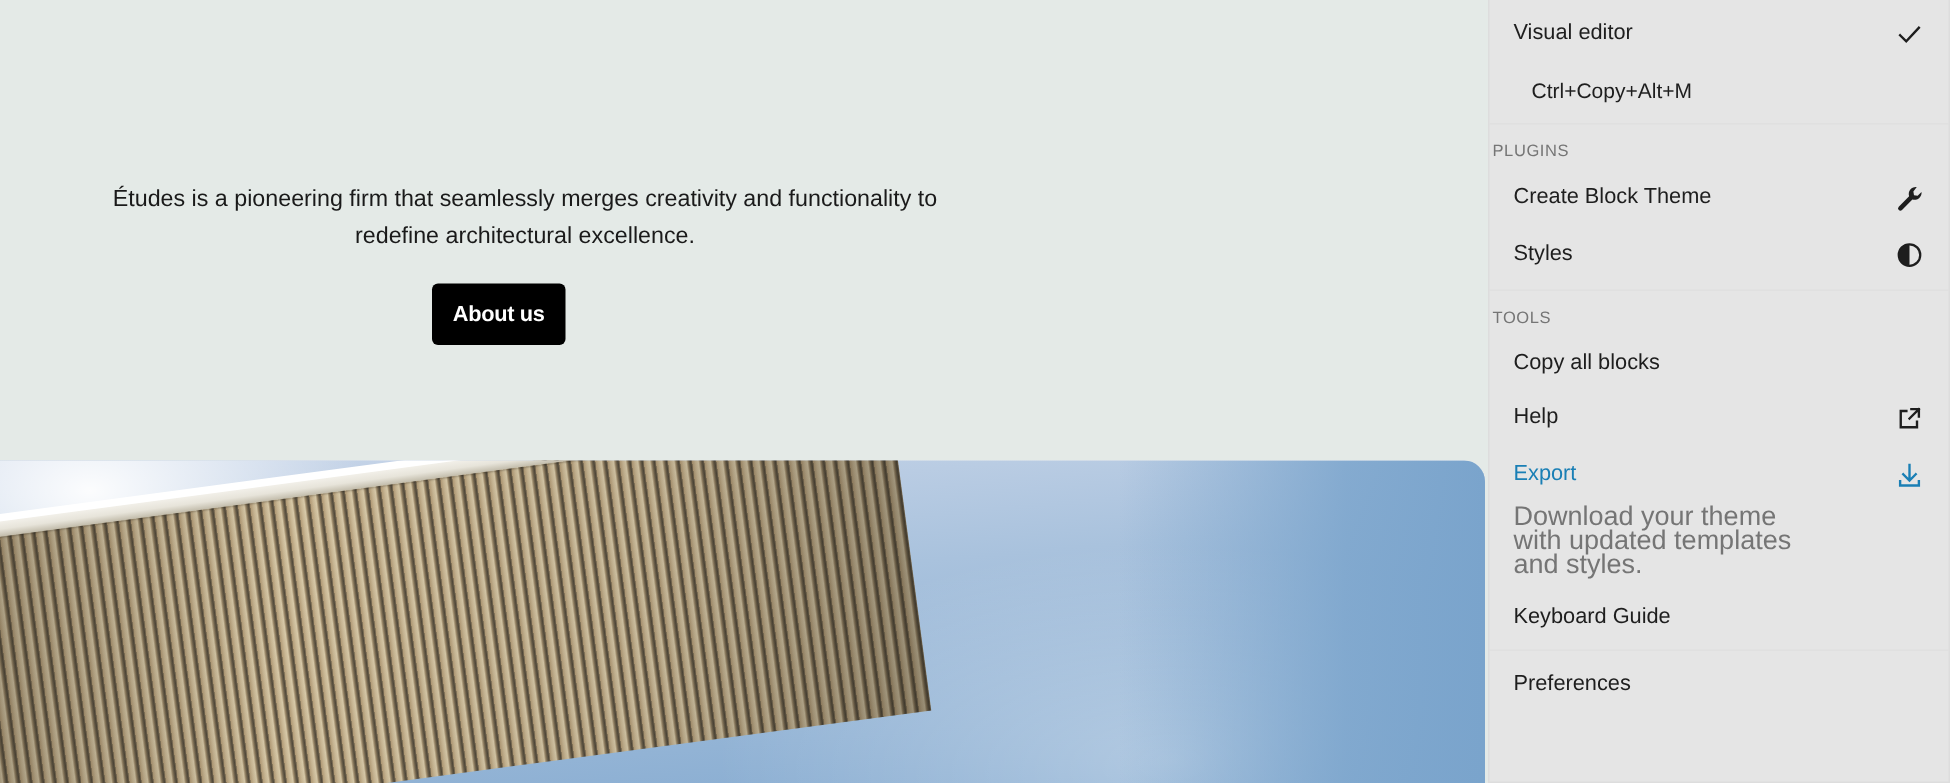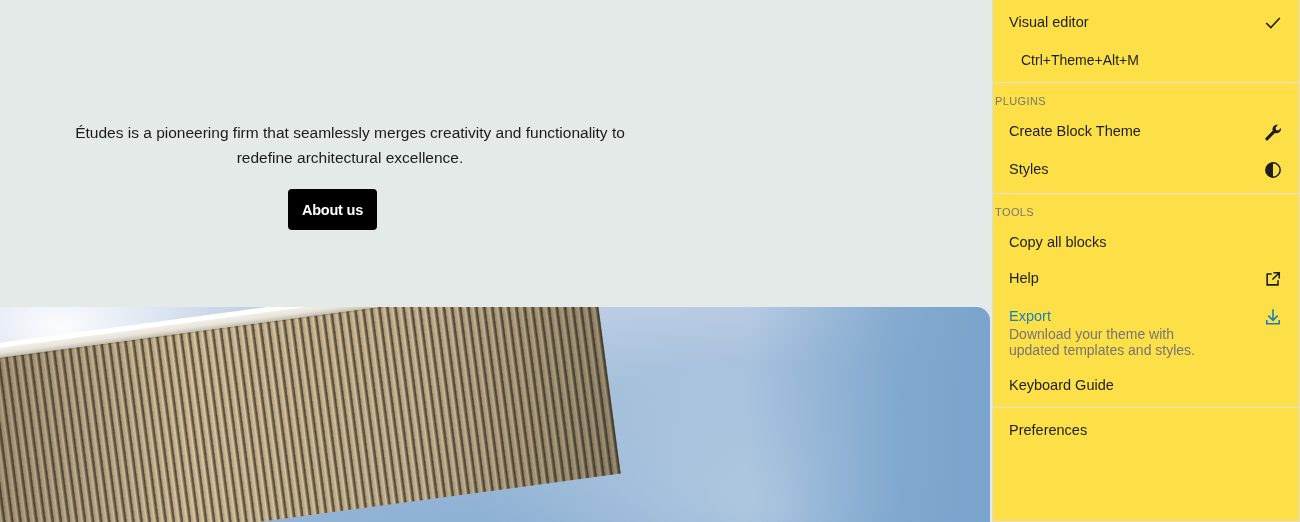--- a/index.html
+++ b/index.html
@@ -152,21 +152,21 @@
     background: linear-gradient(270deg, rgba(122,164,204,1) 0%, rgba(122,164,204,0.82) 22%, rgba(122,164,204,0) 58%);
   }
 
   
   .menu {
     position: absolute;
     left: 992px;
     top: 0;
     width: 308px;
     height: 522px;
-    background: #fde047;
+    background: #e5e5e5;
     border-left: 1px solid #ddd;
     border-right: 1px solid #ddd;
     border-bottom: 1px solid #ddd;
     overflow: hidden;
   }
 
   .menu-section { padding: 4px 0; }
   .menu-divider { height: 1px; background: #e0e0e0; margin: 0; }
 
   .menu-group-label {
@@ -198,22 +198,22 @@
     display: block;
     font-size: 14.5px;
     line-height: 18px;
     color: #1e1e1e;
     white-space: nowrap;
   }
   .menu-item.is-focused .menu-item-label { color: #1a7fb5; }
 
   .menu-item-desc {
     display: block;
-    margin-top: 1px;
-    font-size: 14px;
+    margin-top: 11px;
+    font-size: 18px;
     line-height: 16px;
     color: #757575;
     max-width: 196px;
     white-space: normal;
   }
 
   .menu-item-shortcut {
     flex: 0 0 auto;
     font-size: 14px;
     line-height: 18px;
@@ -265,21 +265,21 @@
           <div class="menu-item-text">
             <span class="menu-item-label">Visual editor</span>
           </div>
           <span class="menu-item-icon">
             <svg width="20" height="20" viewBox="0 0 24 24" fill="none" stroke="currentColor" stroke-width="1.9" stroke-linecap="square" stroke-linejoin="miter">
               <path d="M4.5 12.6 L9.4 17.5 L19.5 6.6"></path>
             </svg>
           </span>
         </div>
         <div class="menu-item">
-          <span class="menu-item-shortcut">Ctrl+Theme+Alt+M</span>
+          <span class="menu-item-shortcut">Ctrl+Copy+Alt+M</span>
         </div>
       </div>
       <div class="menu-divider"></div>
       <div class="menu-section">
         <div class="menu-group-label">Plugins</div>
         <div class="menu-item">
           <div class="menu-item-text">
             <span class="menu-item-label">Create Block Theme</span>
           </div>
           <span class="menu-item-icon">

